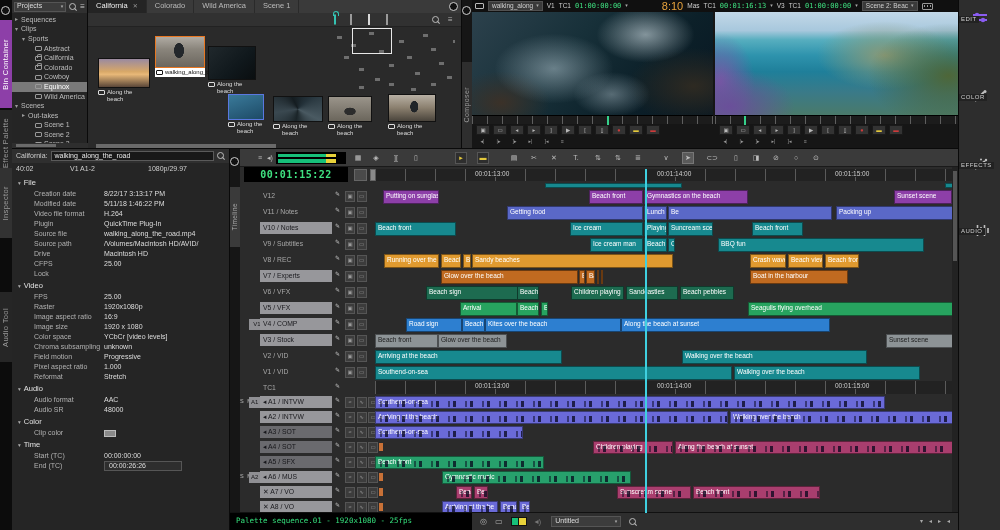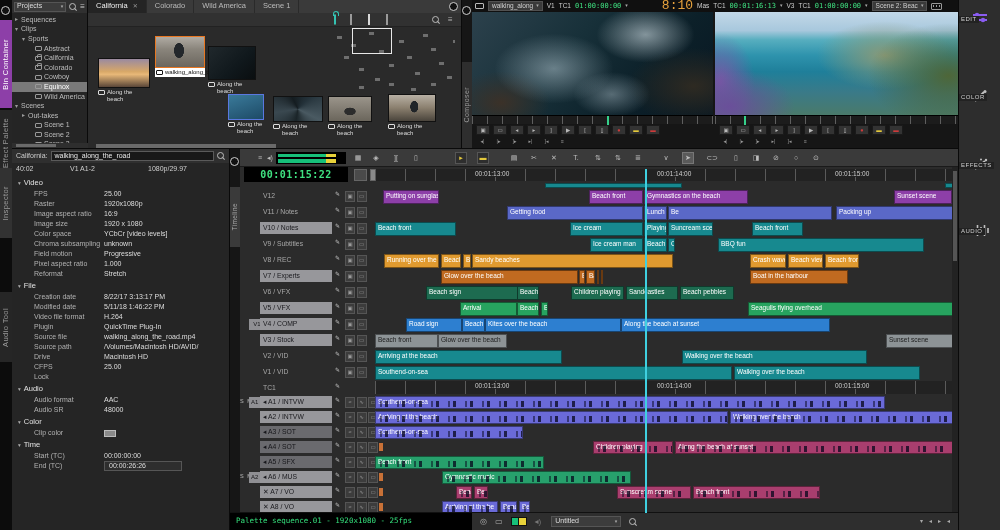--- a/index.html
+++ b/index.html
@@ -64,21 +64,21 @@
 #selRect{position:absolute;border:1px solid #e8e8e8}
 #binSb{position:absolute;left:8px;bottom:0;width:180px;height:4px;background:#6a6a6a}
 
 #compRail{left:462px;top:0;width:10px;height:148px;background:#161616}
 #compTab{left:462px;top:62px;width:10px;height:86px;background:#2e2e2e;display:flex;align-items:center;justify-content:center}
 #compTab .vtxt{color:#9a9a9a;font-size:7px}
 
 #comp{left:472px;top:0;width:486px;height:148px;background:#161616}
 #compHead{display:flex;align-items:center;height:12px;background:#101010;font-size:6.5px;color:#cfcfcf;gap:4px;padding:0 3px;white-space:nowrap}
 .tcg{font-family:"DejaVu Sans Mono",monospace;color:#3fe080;font-size:7px}
-.tco{font-family:Liberation Mono, monospace;color:#e8a33d;font-size:13px}
+.tco{font-family:Liberation Sans, sans-serif;color:#e8a33d;font-size:11px}
 .hddrop{background:#3a3a3a;border:1px solid #515151;padding:0 3px;height:10px;display:flex;align-items:center;gap:3px}
 .cara{font-size:5px;color:#aaa}
 .filmic{width:9px;height:6px;border:1px solid #bbb;border-radius:1px}
 .kbdic{width:11px;height:7px;border:1px solid #999;border-radius:1px;background:repeating-linear-gradient(90deg,#999 0 1px,transparent 1px 3px) 1px 1px/9px 2px no-repeat}
 .mon{position:absolute;top:12px;height:103px}
 #monL{left:0;width:241px;background:radial-gradient(ellipse 70px 40px at 72% 22%,rgba(225,238,244,.55),transparent 70%),radial-gradient(ellipse 85px 50px at 34% 55%,rgba(205,224,234,.45),transparent 70%),radial-gradient(ellipse 55px 32px at 58% 80%,rgba(196,214,224,.4),transparent 70%),radial-gradient(ellipse 70px 45px at 12% 88%,#3b3128,transparent 70%),radial-gradient(ellipse 95px 55px at 92% 72%,#2e2a22,transparent 70%),linear-gradient(130deg,#2c414c,#173039 40%,#0c2029 70%,#081722)}
 #monR{left:243px;width:243px;background:radial-gradient(ellipse 100px 60px at 6% 92%,#6a4f9a,transparent 65%),radial-gradient(ellipse 50px 70px at 2% 68%,#7a5aa8,transparent 70%),radial-gradient(ellipse 130px 85px at 96% 62%,#4e6638,transparent 62%),radial-gradient(ellipse 110px 55px at 70% 42%,#8a9a78,transparent 62%),linear-gradient(180deg,#c2d8e8,#a8c8dd 18%,#57aebf 27%,#2e93ad 42%,#1f7f9a 58%,#3a7a88 78%,#4a7a6a)}
 .scrub{position:absolute;top:115px;height:9px;background:#1c1c1c;border-top:1px solid #000;background-image:repeating-linear-gradient(90deg,#5e5e5e 0 1px,transparent 1px 15px)}
 .smark{position:absolute;top:0;width:2px;height:9px;background:#35d08a}
 .trow2{position:absolute;display:flex;gap:3px;align-items:center}
@@ -490,99 +490,99 @@
     </div>
     <div id="inspSum">
       <span>40:02</span>
       <span>V1 A1-2</span>
       <span>1080p/29.97</span>
     </div>
     <div id="inspBody">
         <div class="isec">
           <div class="isech">
             <div class="arr">▾</div>
-            <div style="display: inline;">Video</div>
-          </div>
-          <div class="irow">
-            <div class="il">FPS</div>
+            <div style="display: inline;">File</div>
+          </div>
+          <div class="irow">
+            <div class="il">Creation date</div>
+            <div class="iv">8/22/17   3:13:17 PM</div>
+          </div>
+          <div class="irow">
+            <div class="il">Modified date</div>
+            <div class="iv">5/11/18   1:46:22 PM</div>
+          </div>
+          <div class="irow">
+            <div class="il">Video file format</div>
+            <div class="iv">H.264</div>
+          </div>
+          <div class="irow">
+            <div class="il">Plugin</div>
+            <div class="iv">QuickTime Plug-In</div>
+          </div>
+          <div class="irow">
+            <div class="il">Source file</div>
+            <div class="iv">walking_along_the_road.mp4</div>
+          </div>
+          <div class="irow">
+            <div class="il">Source path</div>
+            <div class="iv">/Volumes/Macintosh HD/AVID/</div>
+          </div>
+          <div class="irow">
+            <div class="il">Drive</div>
+            <div class="iv">Macintosh HD</div>
+          </div>
+          <div class="irow">
+            <div class="il">CFPS</div>
             <div class="iv">25.00</div>
           </div>
           <div class="irow">
-            <div class="il">Raster</div>
-            <div class="iv">1920x1080p</div>
-          </div>
-          <div class="irow">
-            <div class="il">Image aspect ratio</div>
-            <div class="iv">16:9</div>
-          </div>
-          <div class="irow">
-            <div class="il">Image size</div>
-            <div class="iv">1920 x 1080</div>
-          </div>
-          <div class="irow">
-            <div class="il">Color space</div>
-            <div class="iv">YCbCr [video levels]</div>
-          </div>
-          <div class="irow">
-            <div class="il">Chroma subsampling</div>
-            <div class="iv">unknown</div>
-          </div>
-          <div class="irow">
-            <div class="il">Field motion</div>
-            <div class="iv">Progressive</div>
-          </div>
-          <div class="irow">
-            <div class="il">Pixel aspect ratio</div>
-            <div class="iv">1.000</div>
-          </div>
-          <div class="irow">
-            <div class="il">Reformat</div>
-            <div class="iv">Stretch</div>
+            <div class="il">Lock</div>
+            <div class="iv"></div>
           </div>
         </div>
         <div class="isec">
           <div class="isech">
             <div class="arr">▾</div>
-            <div style="display: inline;">File</div>
-          </div>
-          <div class="irow">
-            <div class="il">Creation date</div>
-            <div class="iv">8/22/17   3:13:17 PM</div>
-          </div>
-          <div class="irow">
-            <div class="il">Modified date</div>
-            <div class="iv">5/11/18   1:46:22 PM</div>
-          </div>
-          <div class="irow">
-            <div class="il">Video file format</div>
-            <div class="iv">H.264</div>
-          </div>
-          <div class="irow">
-            <div class="il">Plugin</div>
-            <div class="iv">QuickTime Plug-In</div>
-          </div>
-          <div class="irow">
-            <div class="il">Source file</div>
-            <div class="iv">walking_along_the_road.mp4</div>
-          </div>
-          <div class="irow">
-            <div class="il">Source path</div>
-            <div class="iv">/Volumes/Macintosh HD/AVID/</div>
-          </div>
-          <div class="irow">
-            <div class="il">Drive</div>
-            <div class="iv">Macintosh HD</div>
-          </div>
-          <div class="irow">
-            <div class="il">CFPS</div>
+            <div style="display: inline;">Video</div>
+          </div>
+          <div class="irow">
+            <div class="il">FPS</div>
             <div class="iv">25.00</div>
           </div>
           <div class="irow">
-            <div class="il">Lock</div>
-            <div class="iv"></div>
+            <div class="il">Raster</div>
+            <div class="iv">1920x1080p</div>
+          </div>
+          <div class="irow">
+            <div class="il">Image aspect ratio</div>
+            <div class="iv">16:9</div>
+          </div>
+          <div class="irow">
+            <div class="il">Image size</div>
+            <div class="iv">1920 x 1080</div>
+          </div>
+          <div class="irow">
+            <div class="il">Color space</div>
+            <div class="iv">YCbCr [video levels]</div>
+          </div>
+          <div class="irow">
+            <div class="il">Chroma subsampling</div>
+            <div class="iv">unknown</div>
+          </div>
+          <div class="irow">
+            <div class="il">Field motion</div>
+            <div class="iv">Progressive</div>
+          </div>
+          <div class="irow">
+            <div class="il">Pixel aspect ratio</div>
+            <div class="iv">1.000</div>
+          </div>
+          <div class="irow">
+            <div class="il">Reformat</div>
+            <div class="iv">Stretch</div>
           </div>
         </div>
         <div class="isec">
           <div class="isech">
             <div class="arr">▾</div>
             <div style="display: inline;">Audio</div>
           </div>
           <div class="irow">
             <div class="il">Audio format</div>
             <div class="iv">AAC</div>

